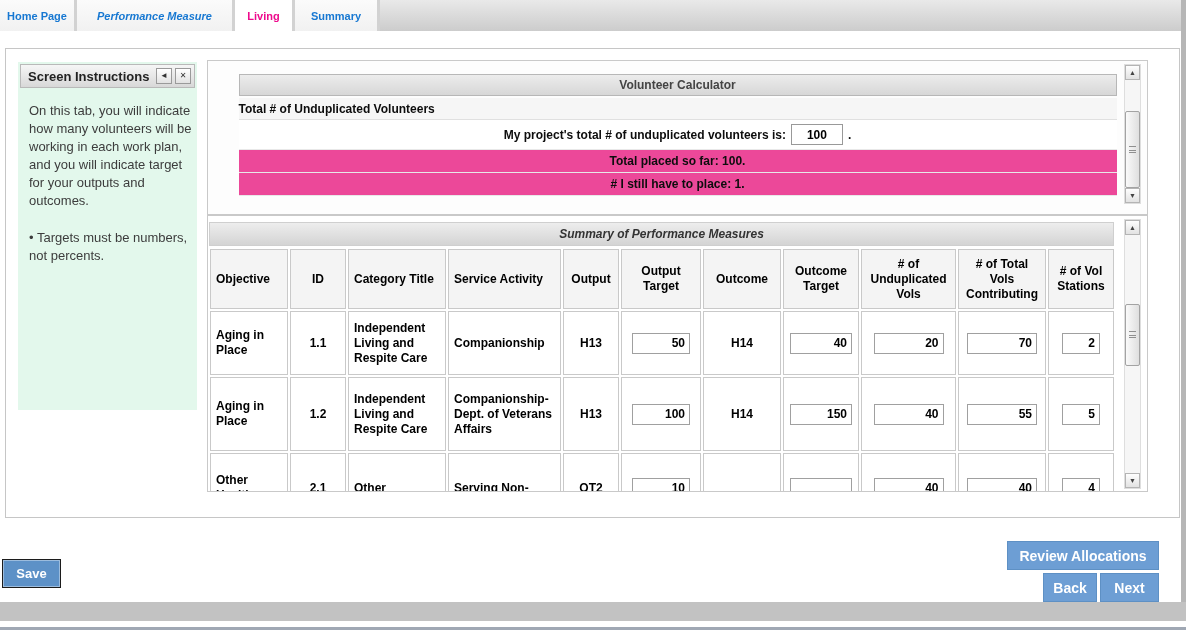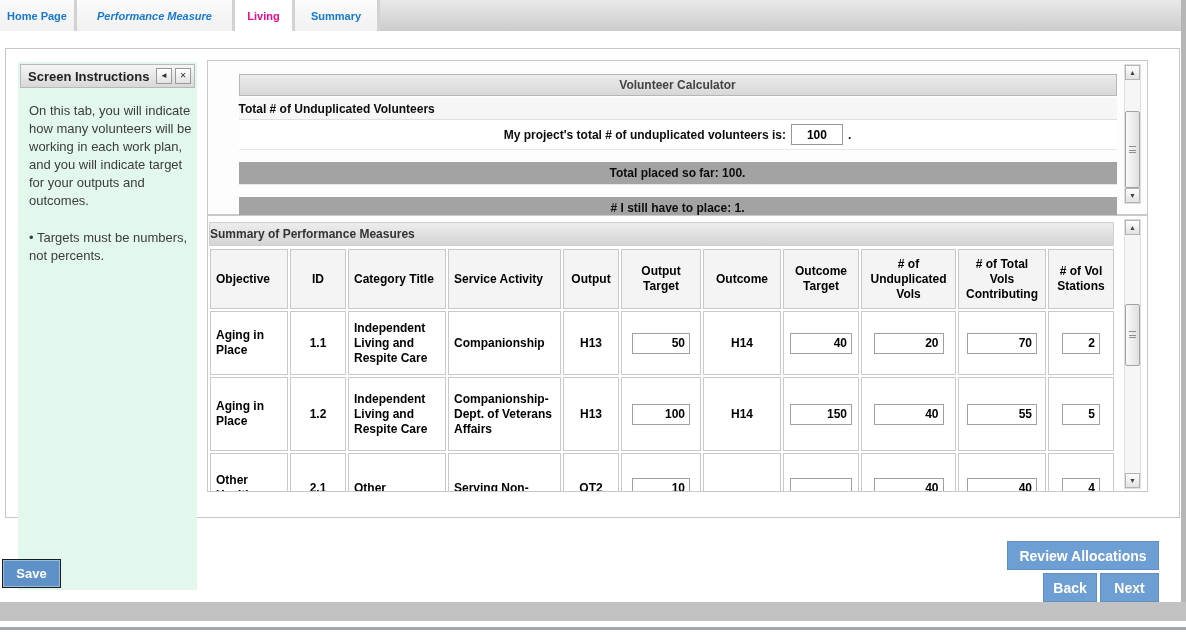--- a/index.html
+++ b/index.html
@@ -32,21 +32,21 @@
   .bottom-line { position:absolute; left:0; top:627px; width:1186px; height:3px; background:#a0a8b4; }
 
   
   .main-container {
     position:absolute; left:5px; top:48px; width:1175px; height:470px;
     border:1px solid #c6c6c6; background:#fff;
   }
 
   
   .instructions-panel {
-    position:absolute; left:12px; top:13px; width:179px; height:528px;
+    position:absolute; left:12px; top:13px; width:179px; height:348px;
     background:#e3f8ec;
   }
   .instructions-header {
     position:absolute; left:2px; top:2px; width:175px; height:24px;
     background:linear-gradient(#f6f6f6,#d8d8d8);
     border:1px solid #b9b9b9;
     display:flex; align-items:center;
   }
   .instructions-title { font-weight:bold; font-size:13px; color:#222; margin-left:7px; flex:1; }
   .panel-btn {
@@ -76,21 +76,21 @@
     margin:0 auto; width:878px; height:30px; background:#fff;
     display:flex; align-items:center; justify-content:center;
     font-weight:bold; font-size:12px; color:#0d0d0d;
     border-bottom:1px solid #e8e8e8;
   }
   .calc-row-input input {
     width:52px; height:21px; margin:0 5px; border:1px solid #999;
     text-align:center; font-weight:bold; font-size:12px; font-family:inherit;
   }
   .calc-row {
-    margin:12px auto; width:878px; height:23px; background:#a3a3a3;
+    margin:0 auto; width:878px; height:23px; background:#ec4899;
     text-align:center; line-height:23px; font-weight:bold; font-size:12px; color:#0d0d0d;
     border-bottom:1px solid #e8e8e8;
   }
 
   
   .scrollbar { position:absolute; width:17px; background:#f6f6f6; border:1px solid #dedede; }
   .sb-btn {
     position:absolute; left:0; width:15px; height:15px;
     background:linear-gradient(#fefefe,#e2e2e2); border:1px solid #b4b4b4;
     font-size:7px; color:#444; text-align:center; line-height:14px; cursor:pointer;
@@ -107,21 +107,21 @@
   .sb-grip::after { content:""; position:absolute; left:0; right:0; top:3px; border-top:1px solid #8f8f8f; }
 
   
   .table-wrap {
     position:absolute; left:201px; top:166px; width:941px; height:277px;
     border:1px solid #c9c9c9; background:#fff; overflow:hidden;
   }
   .table-title {
     position:absolute; left:1px; top:6px; width:905px; height:24px;
     background:linear-gradient(#ededed,#d4d4d4); border:1px solid #cfcfcf;
-    text-align:left; line-height:23px; font-weight:bold; font-size:12px; color:#333;
+    text-align:center; line-height:23px; font-weight:bold; font-size:12px; color:#333;font-style:italic;
   }
   table.pm { position:absolute; left:0px; top:31px; width:906px; border-collapse:separate; border-spacing:2px; table-layout:fixed; }
   table.pm td {
     border:1px solid #c9c9c9; background:#fff; vertical-align:middle;
     font-size:12px; font-weight:bold; color:#000; padding:3px 5px; line-height:15px;
   }
   table.pm td.hd { background:#f4f4f4; }
   td.al { text-align:left; }
   td.ac { text-align:center; }
   .cell-input {

